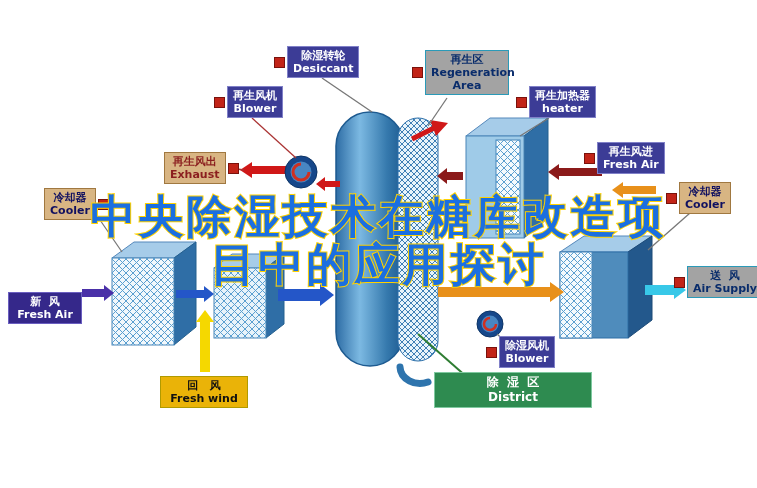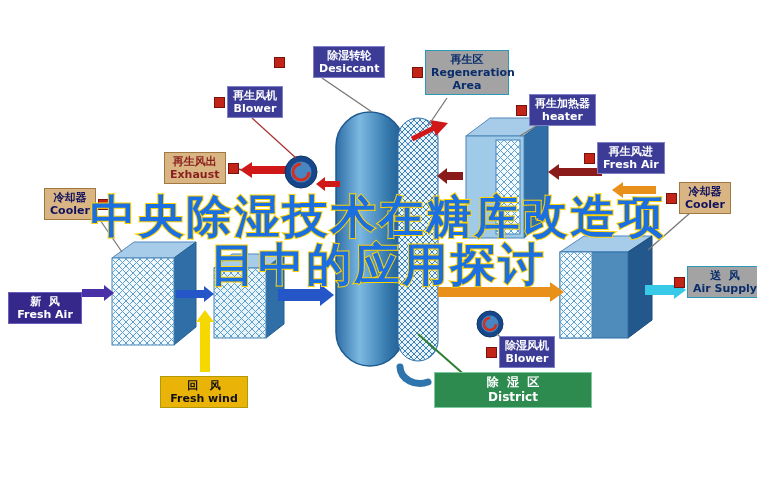--- a/index.html
+++ b/index.html
@@ -124,37 +124,37 @@
   </svg>
 
   <div class="lbl purple" style="left:212px;top:86px;">
     <span class="chip"></span>
     <div class="box">
         <div>再生风机</div>
         <div>Blower</div>
       </div>
   </div>
 
-  <div class="lbl purple" style="left:272px;top:46px;gap:26px;">
+  <div class="lbl purple" style="left:272px;top:46px;">
     <span class="chip"></span>
     <div class="box">
         <div>除湿转轮</div>
         <div>Desiccant</div>
       </div>
   </div>
 
   <div class="lbl cyan" style="left:410px;top:50px;">
     <span class="chip"></span>
     <div class="box" style="width:72px;">
         <div>再生区</div>
         <div class="wrap">Regeneration Area</div>
       </div>
   </div>
 
-  <div class="lbl purple" style="left:514px;top:94px;">
+  <div class="lbl purple" style="left:514px;top:86px;">
     <span class="chip"></span>
     <div class="box">
         <div>再生加热器</div>
         <div>heater</div>
       </div>
   </div>
 
   <div class="lbl tanred" style="left:164px;top:152px;">
     <div class="box">
         <div>再生风出</div>

